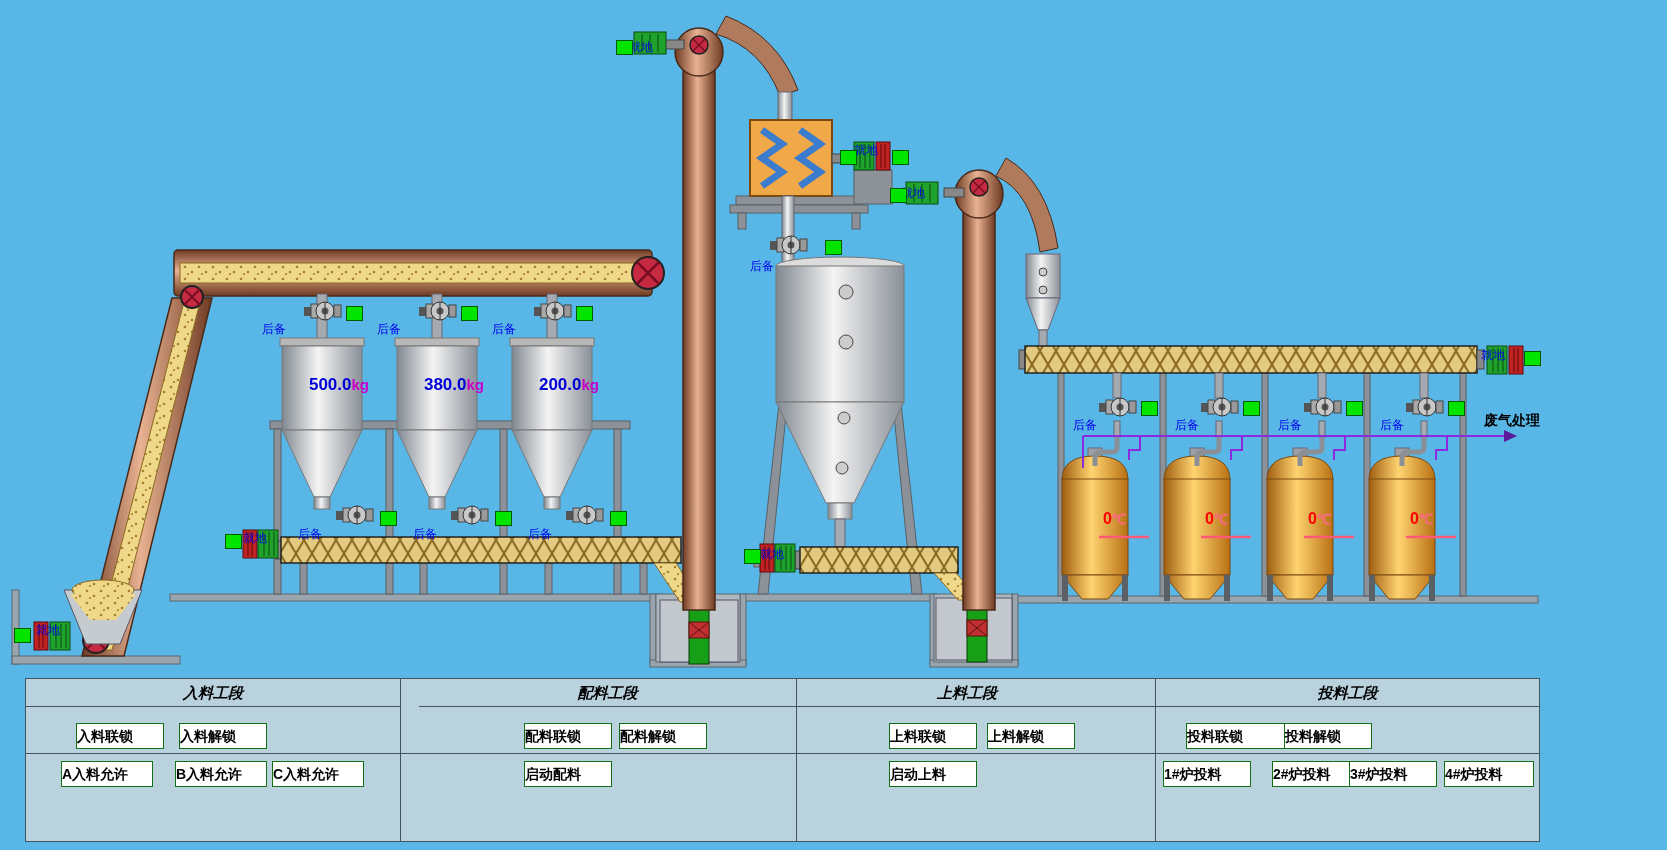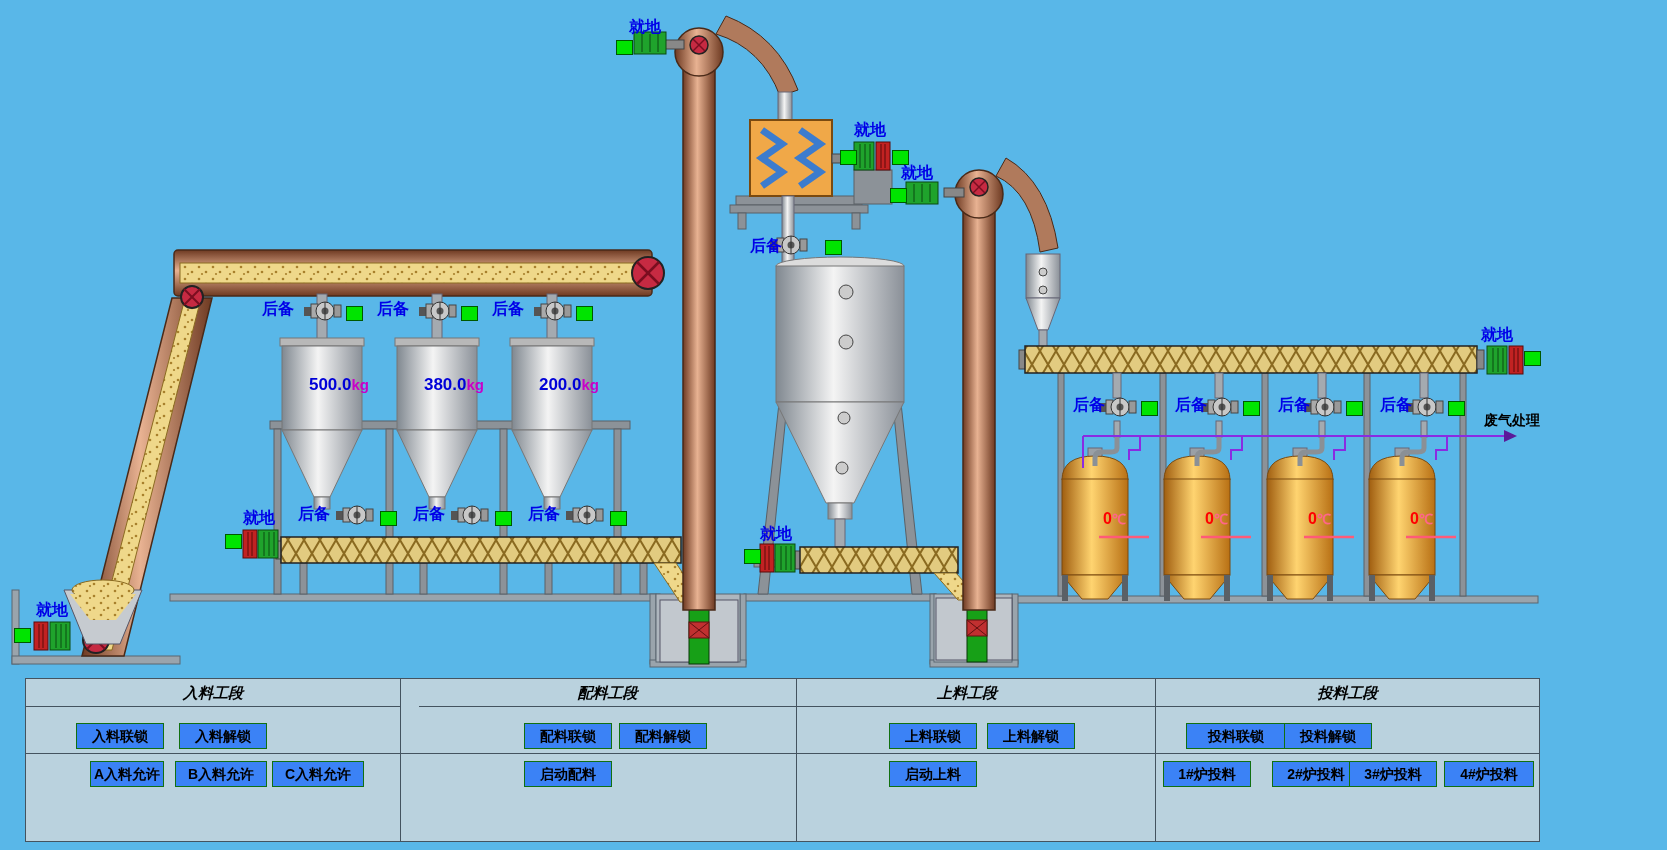--- a/index.html
+++ b/index.html
@@ -1,34 +1,34 @@
 <!DOCTYPE html>
 <html><head>
 <meta charset="utf-8">
 <style>
   html,body{margin:0;padding:0;background:#333;}
   .stage{position:relative;width:1667px;height:850px;background:#59B7E8;overflow:hidden;
          font-family:"Liberation Sans",sans-serif;}
   .stage svg{position:absolute;left:0;top:0;}
-  .zlbl{position:absolute;color:#0000E8;font-weight:bold;font-size:16px;white-space:nowrap;z-index:5;}
+  .zlbl{position:absolute;color:#0000E8;font-weight:normal;font-size:12px;white-space:nowrap;z-index:5;margin-top:22px;}
   .ind{position:absolute;width:15px;height:13px;background:#00E400;border:1px solid #005800;z-index:5;}
   .wdisp{position:absolute;width:92px;text-align:right;font-weight:bold;font-size:17px;color:#0000D8;z-index:5;white-space:nowrap;}
   .wdisp .unit{color:#C800C8;font-size:15px;}
   .tdisp{position:absolute;font-weight:bold;font-size:16px;color:#FF0000;z-index:5;white-space:nowrap;}
   .tdisp .unit{color:#FF6688;font-size:14px;}
   .wgas{position:absolute;font-weight:bold;font-size:14px;color:#000;z-index:5;white-space:nowrap;}
   .panel{position:absolute;left:25px;top:678px;width:1513px;height:162px;background:#BAD2DE;
          border:1px solid #44535F;z-index:6;}
   .pcol{position:absolute;top:0;height:100%;border-right:1px solid #44535F;box-sizing:border-box;}
   .pcol.last{border-right:none;}
   .ptitle{height:27px;line-height:27px;text-align:center;font-weight:bold;font-size:15px;
           border-bottom:1px solid #44535F;color:#000;font-style:italic;}
   .hline{position:absolute;left:0;top:74px;width:100%;height:1px;background:#44535F;}
-  .btn{position:absolute;height:26px;background:#3b82f6;border:1px solid #117011;font-weight:bold;
-       font-size:14px;color:#000;font-family:inherit;cursor:pointer;padding:0;line-height:24px;text-align:center;}
+  .btn{position:absolute;height:26px;background:#ffffff;border:1px solid #117011;font-weight:bold;
+       font-size:14px;color:#000;font-family:inherit;cursor:pointer;padding:0;line-height:24px;text-align:left;}
 </style>
 </head>
 <body>
 
 <div class="stage">
 
 <svg width="1667" height="850" viewBox="0 0 1667 850">
   <defs>
     <linearGradient id="copperX" x1="0" y1="0" x2="1" y2="0">
       <stop offset="0" stop-color="#6E3A22"></stop>
@@ -403,21 +403,21 @@
 <div class="tdisp" style="left:1308px;top:509px"><span>0</span><span class="unit">℃</span></div>
 <div class="tdisp" style="left:1410px;top:509px"><span>0</span><span class="unit">℃</span></div>
 
 <div class="panel">
   <div class="hline"></div>
 
   <div class="pcol" style="left:0;width:375px">
     <div class="ptitle">入料工段</div>
     <button class="btn" style="left:50px;top:44px;width:88px">入料联锁</button>
     <button class="btn" style="left:153px;top:44px;width:88px">入料解锁</button>
-    <button class="btn" style="left:64px;top:82px;width:74px">A入料允许</button>
+    <button class="btn" style="left:35px;top:82px;width:92px">A入料允许</button>
     <button class="btn" style="left:149px;top:82px;width:92px">B入料允许</button>
     <button class="btn" style="left:246px;top:82px;width:92px">C入料允许</button>
   </div>
 
   <div class="pcol" style="left:393px;width:378px">
     <div class="ptitle">配料工段</div>
     <button class="btn" style="left:105px;top:44px;width:88px">配料联锁</button>
     <button class="btn" style="left:200px;top:44px;width:88px">配料解锁</button>
     <button class="btn" style="left:105px;top:82px;width:88px">启动配料</button>
   </div>

